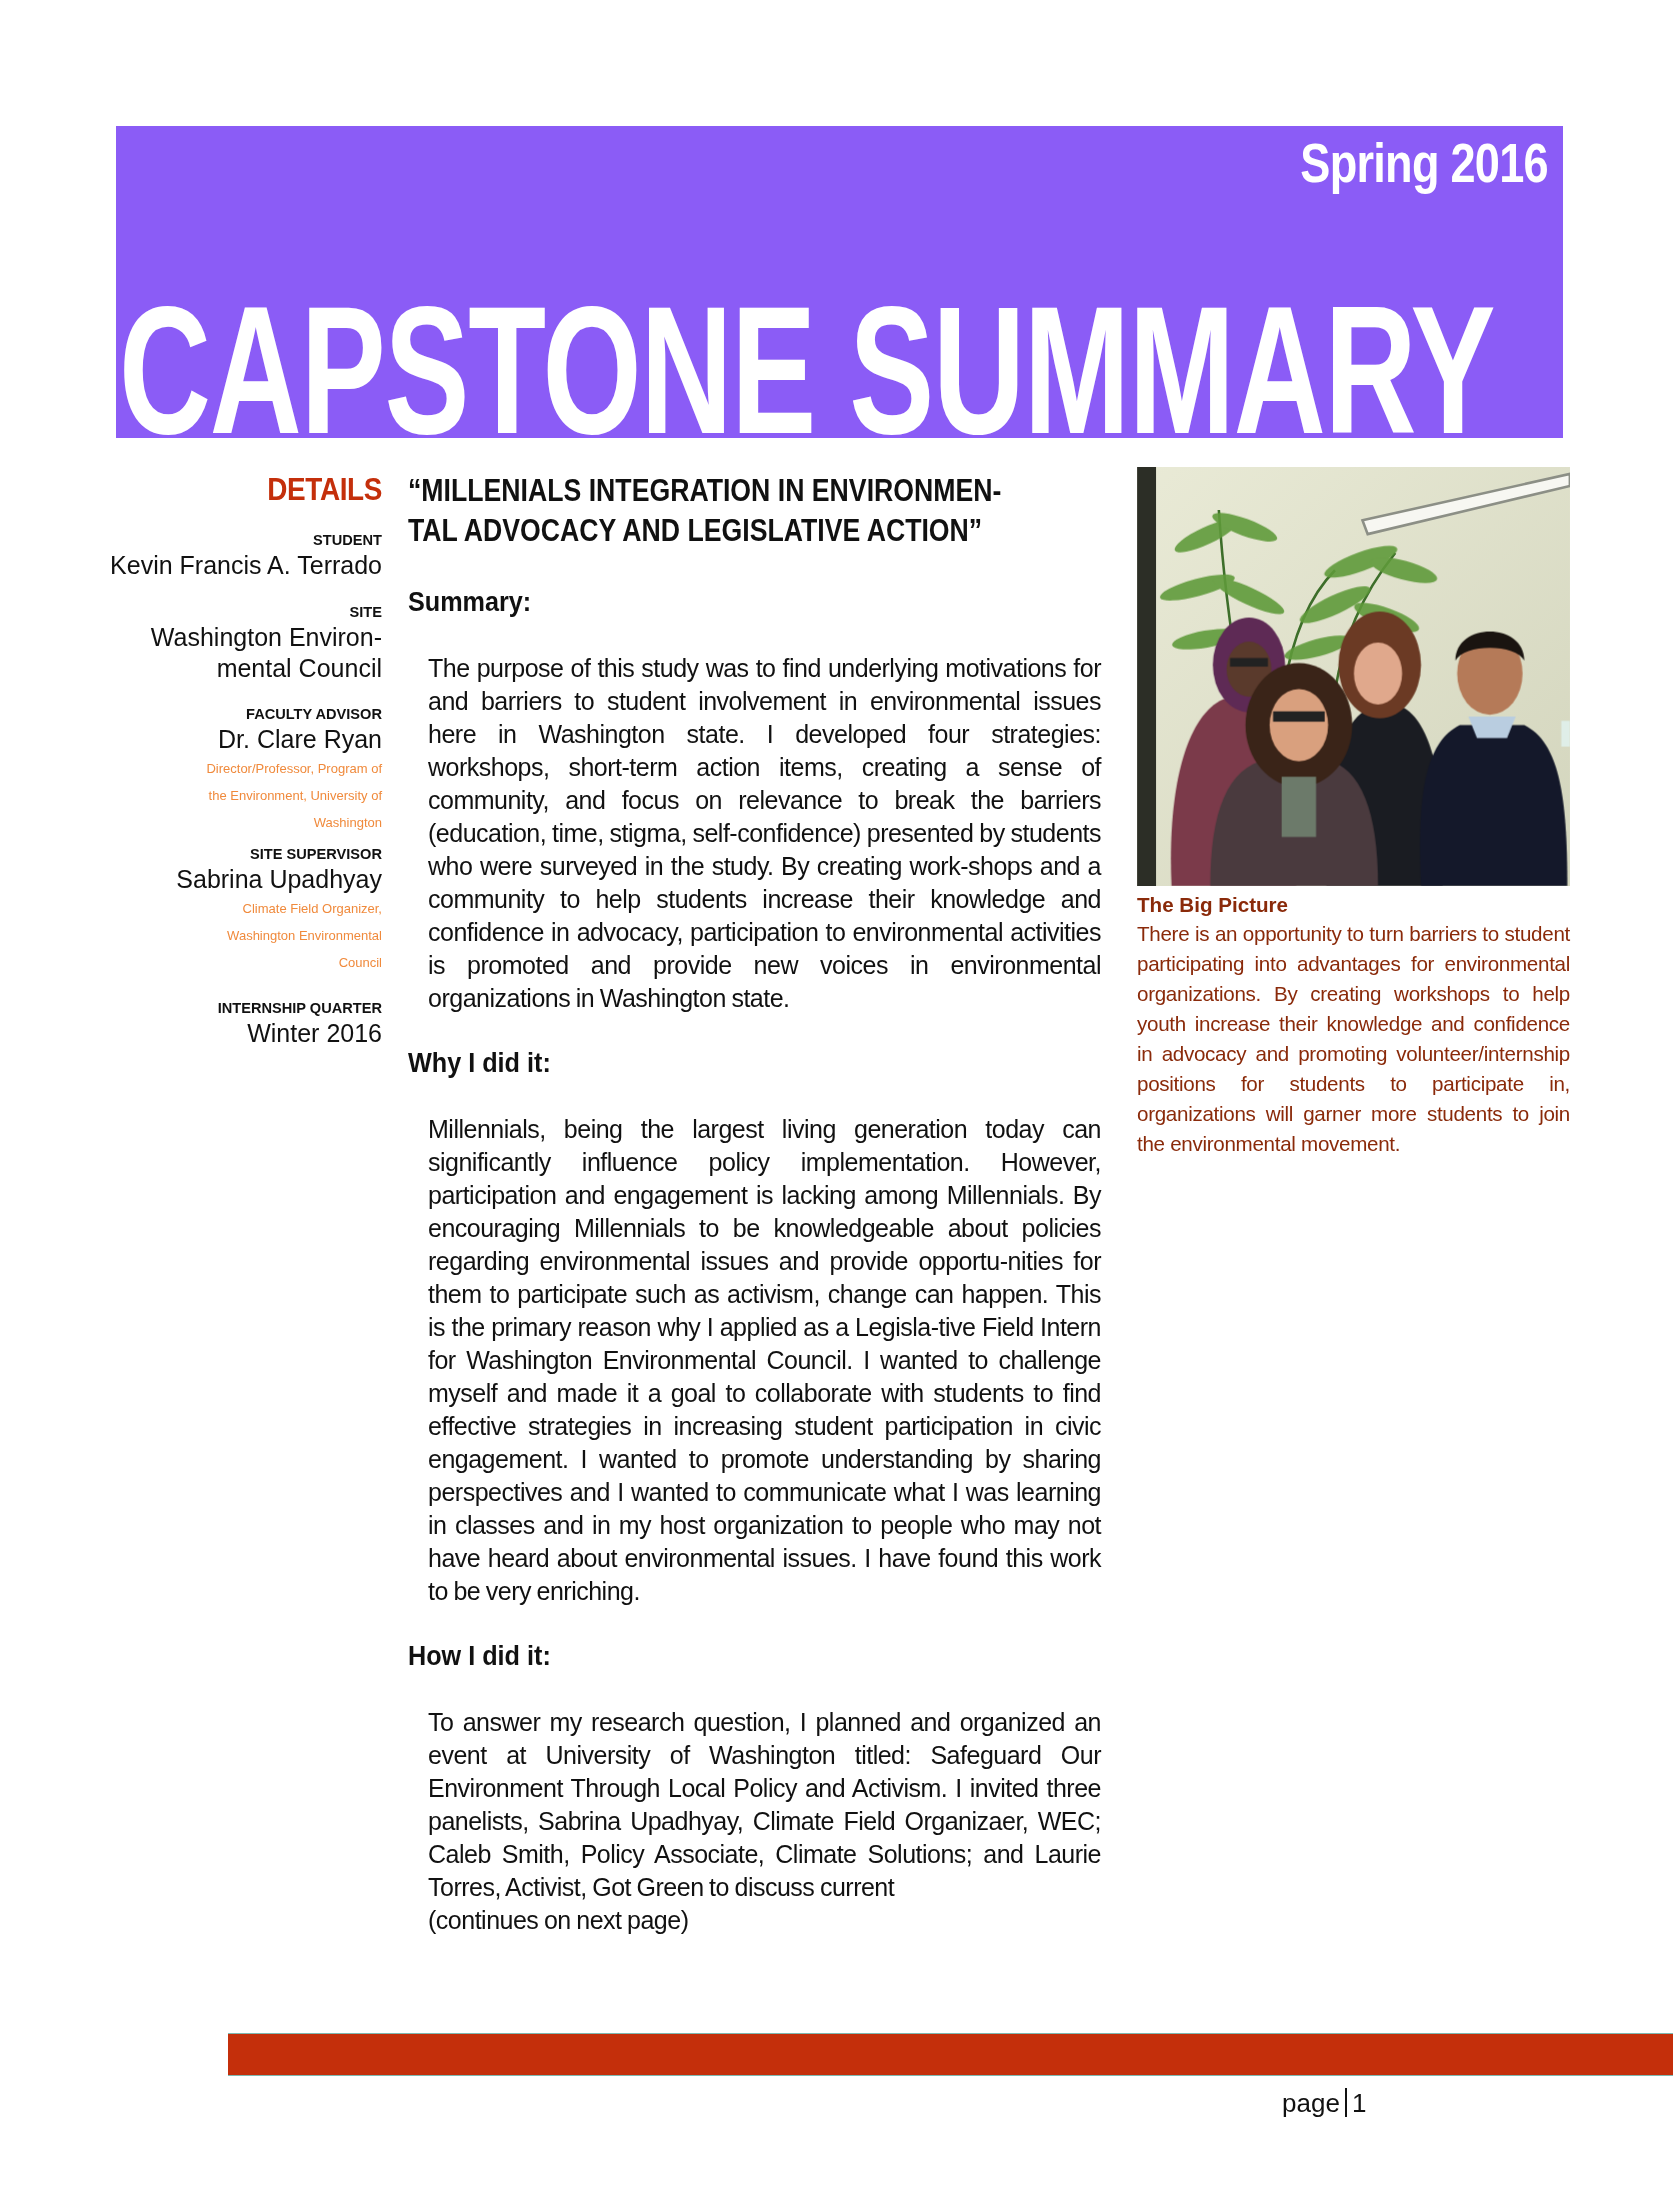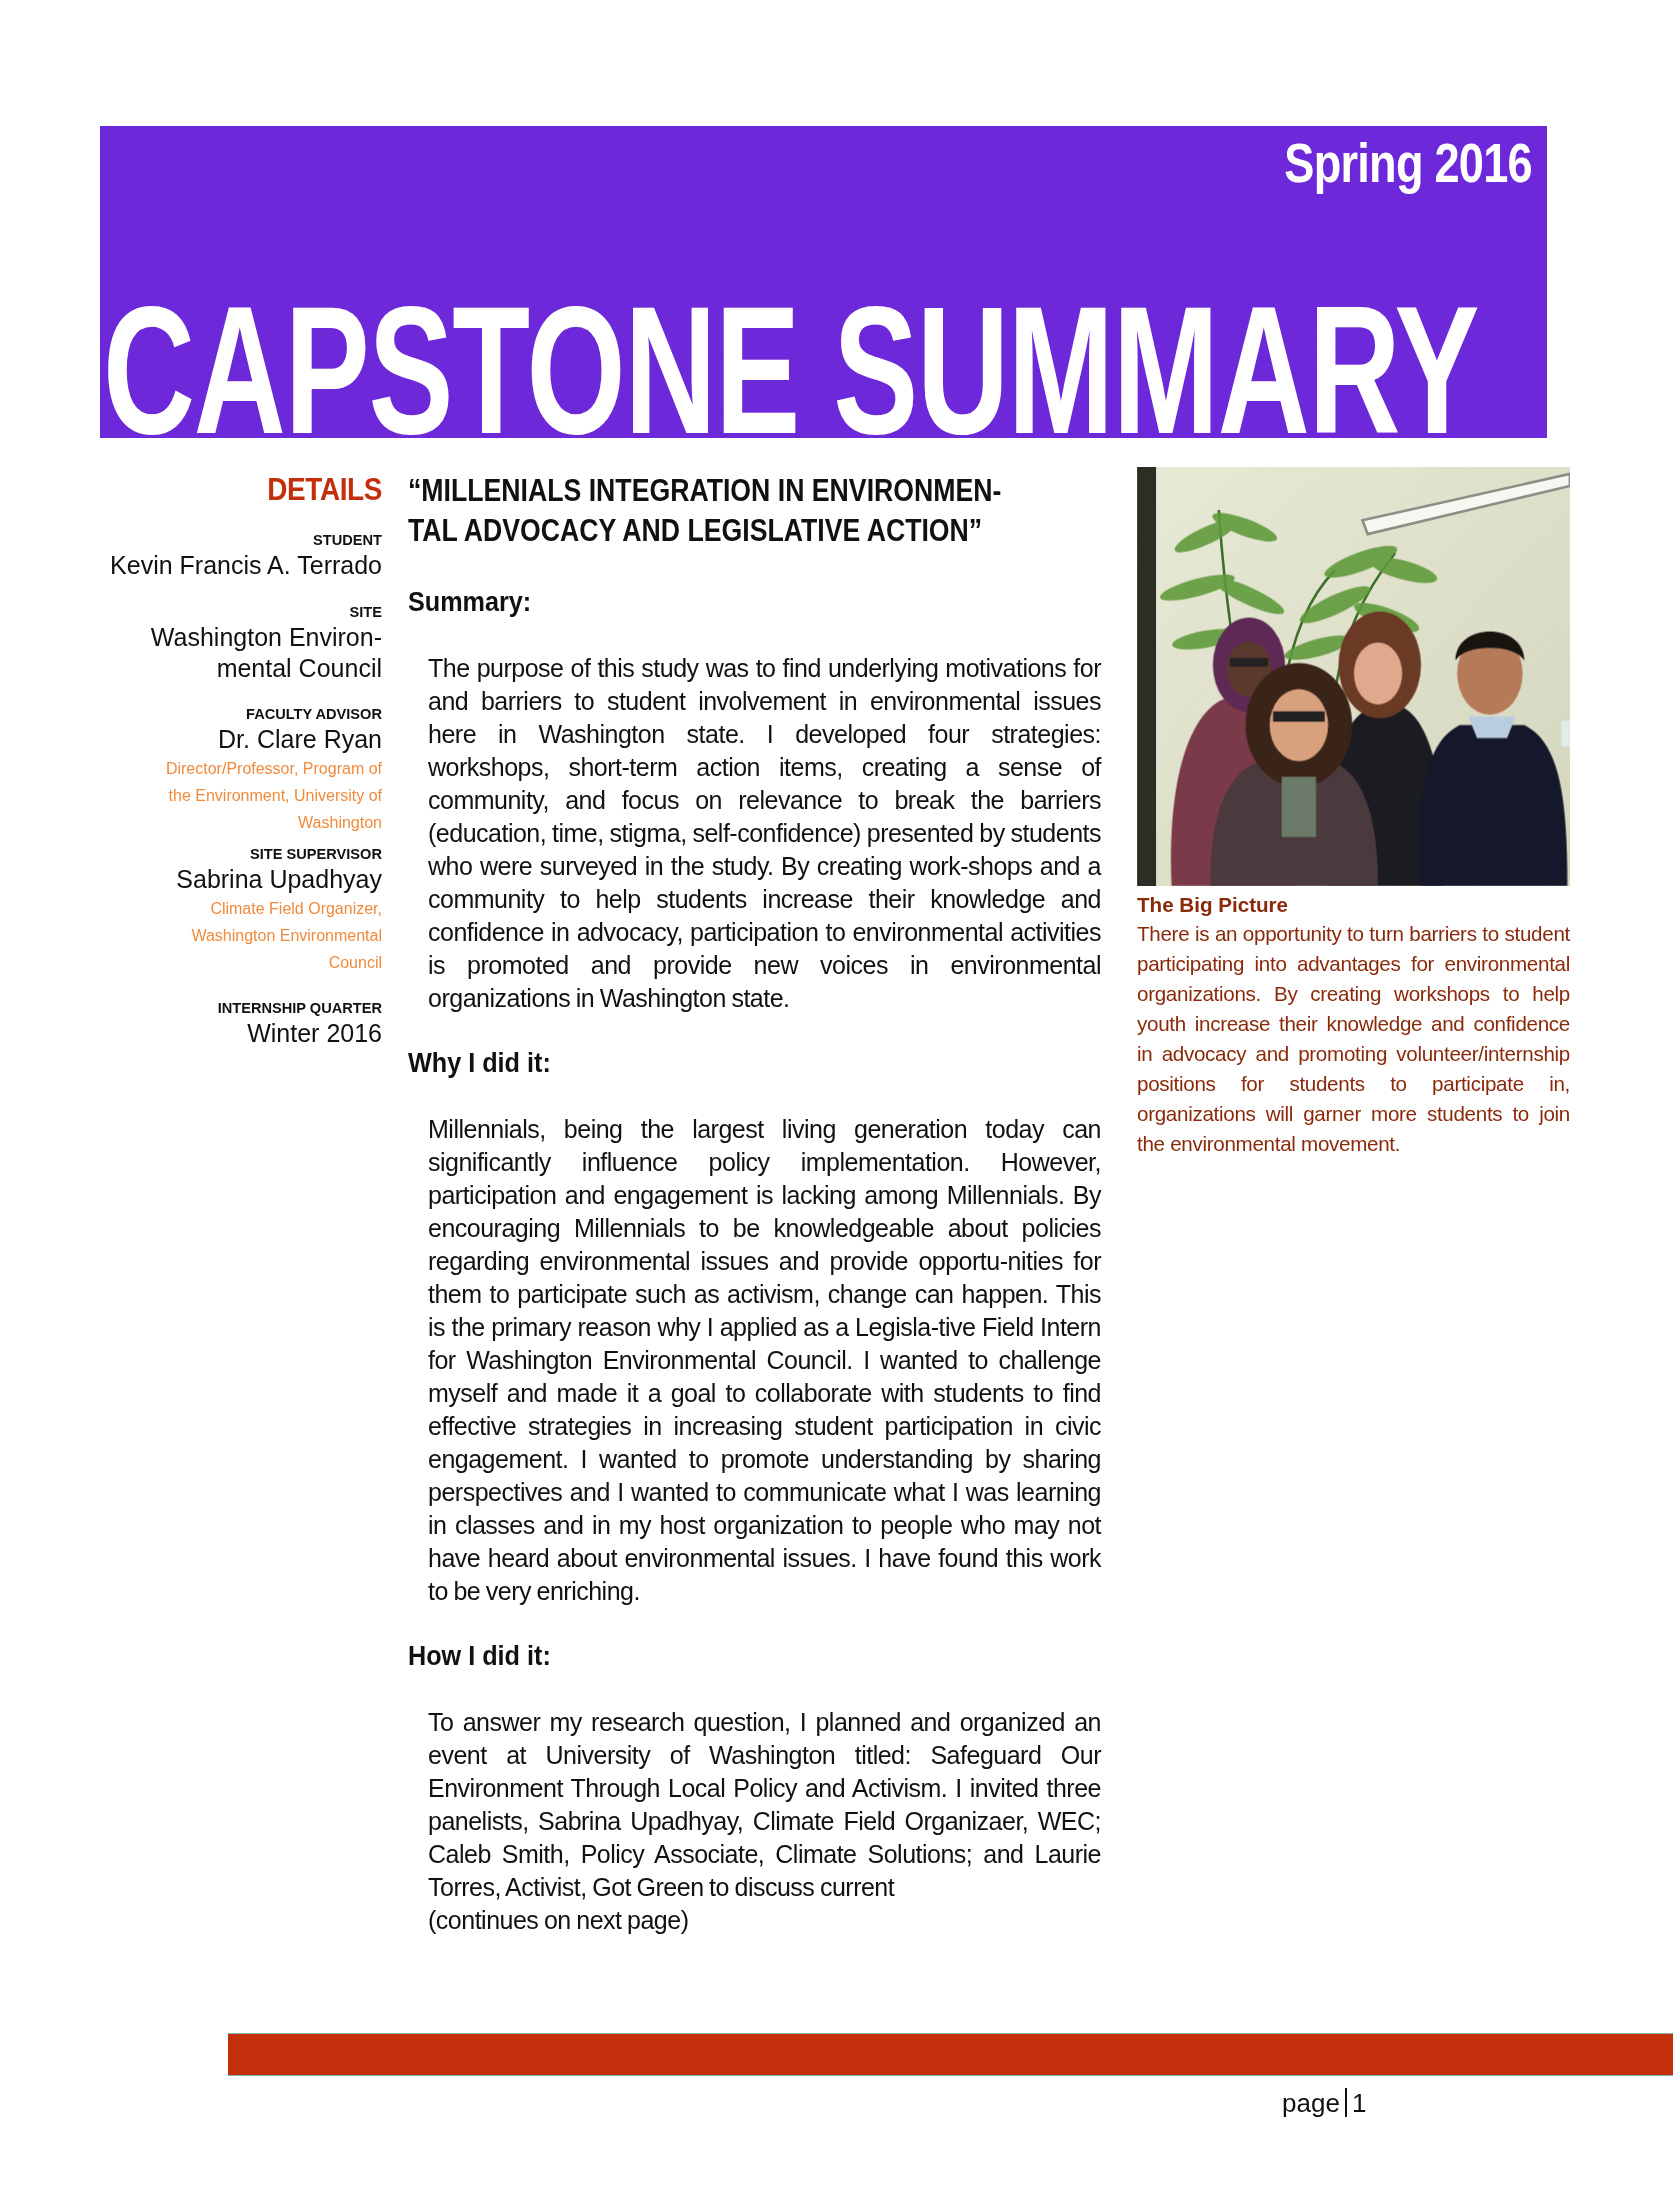--- a/index.html
+++ b/index.html
@@ -1,22 +1,22 @@
 <!DOCTYPE html>
 <html style="font-size:13.8px"><head>
 <meta charset="utf-8">
 <style>
   * { box-sizing: border-box; margin: 0; padding: 0; }
   html, body { width: 1673px; height: 2203px; background: #ffffff; overflow: hidden; }
   body { position: relative; font-family: "Liberation Sans", sans-serif; color: #111; }
 
   
   .banner {
-    position: absolute; left: 100px; top: 126px; width: 1447px; height: 312px;
-    background: #6d28d9; overflow: hidden;
+    position: absolute; left: 116px; top: 126px; width: 1447px; height: 312px;
+    background: #8b5cf6; overflow: hidden;
   }
   .banner .season {
     position: absolute; right: 15.5px; top: 5.2px;
     font-family: "Liberation Sans", sans-serif; font-weight: bold; font-size: 55px;
     color: #ffffff; letter-spacing: -0.9px; transform: scaleX(0.82); transform-origin: right top;
   }
   .banner .title {
     position: absolute; left: 3.4px; top: 153px;
     font-family: "Liberation Sans", sans-serif; font-weight: bold; font-size: 182px;
     line-height: 182px; color: #ffffff; letter-spacing: -1.7px; white-space: nowrap;
@@ -29,21 +29,21 @@
   }
   .details .heading {
     font-weight: bold; font-size: 31px; color: #c42f0b; letter-spacing: -0.4px;
     transform: scaleX(0.9); transform-origin: right; line-height: 38px;
   }
   .details .label {
     font-weight: bold; font-size: 14.6px; color: #111; letter-spacing: 0; line-height: 19px;
     text-transform: uppercase;
   }
   .details .value { font-size: 25px; line-height: 31px; color: #111; }
-  .details .sub { font-size: 16px; line-height: 27px; color: #f08a3c; }
+  .details .sub { font-size: 13px; line-height: 27px; color: #f08a3c; }
   .details .block { margin-top: 12px; }
 
   
   .main { position: absolute; left: 408px; top: 471px; width: 693px; }
   .doc-title {
     font-weight: bold; font-size: 31px; line-height: 40px; color: #111;
     transform: scaleX(0.86); transform-origin: left top; width: 809px;
   }
   .section-heading {
     font-weight: bold; font-size: 28px; line-height: 34px; color: #111;

